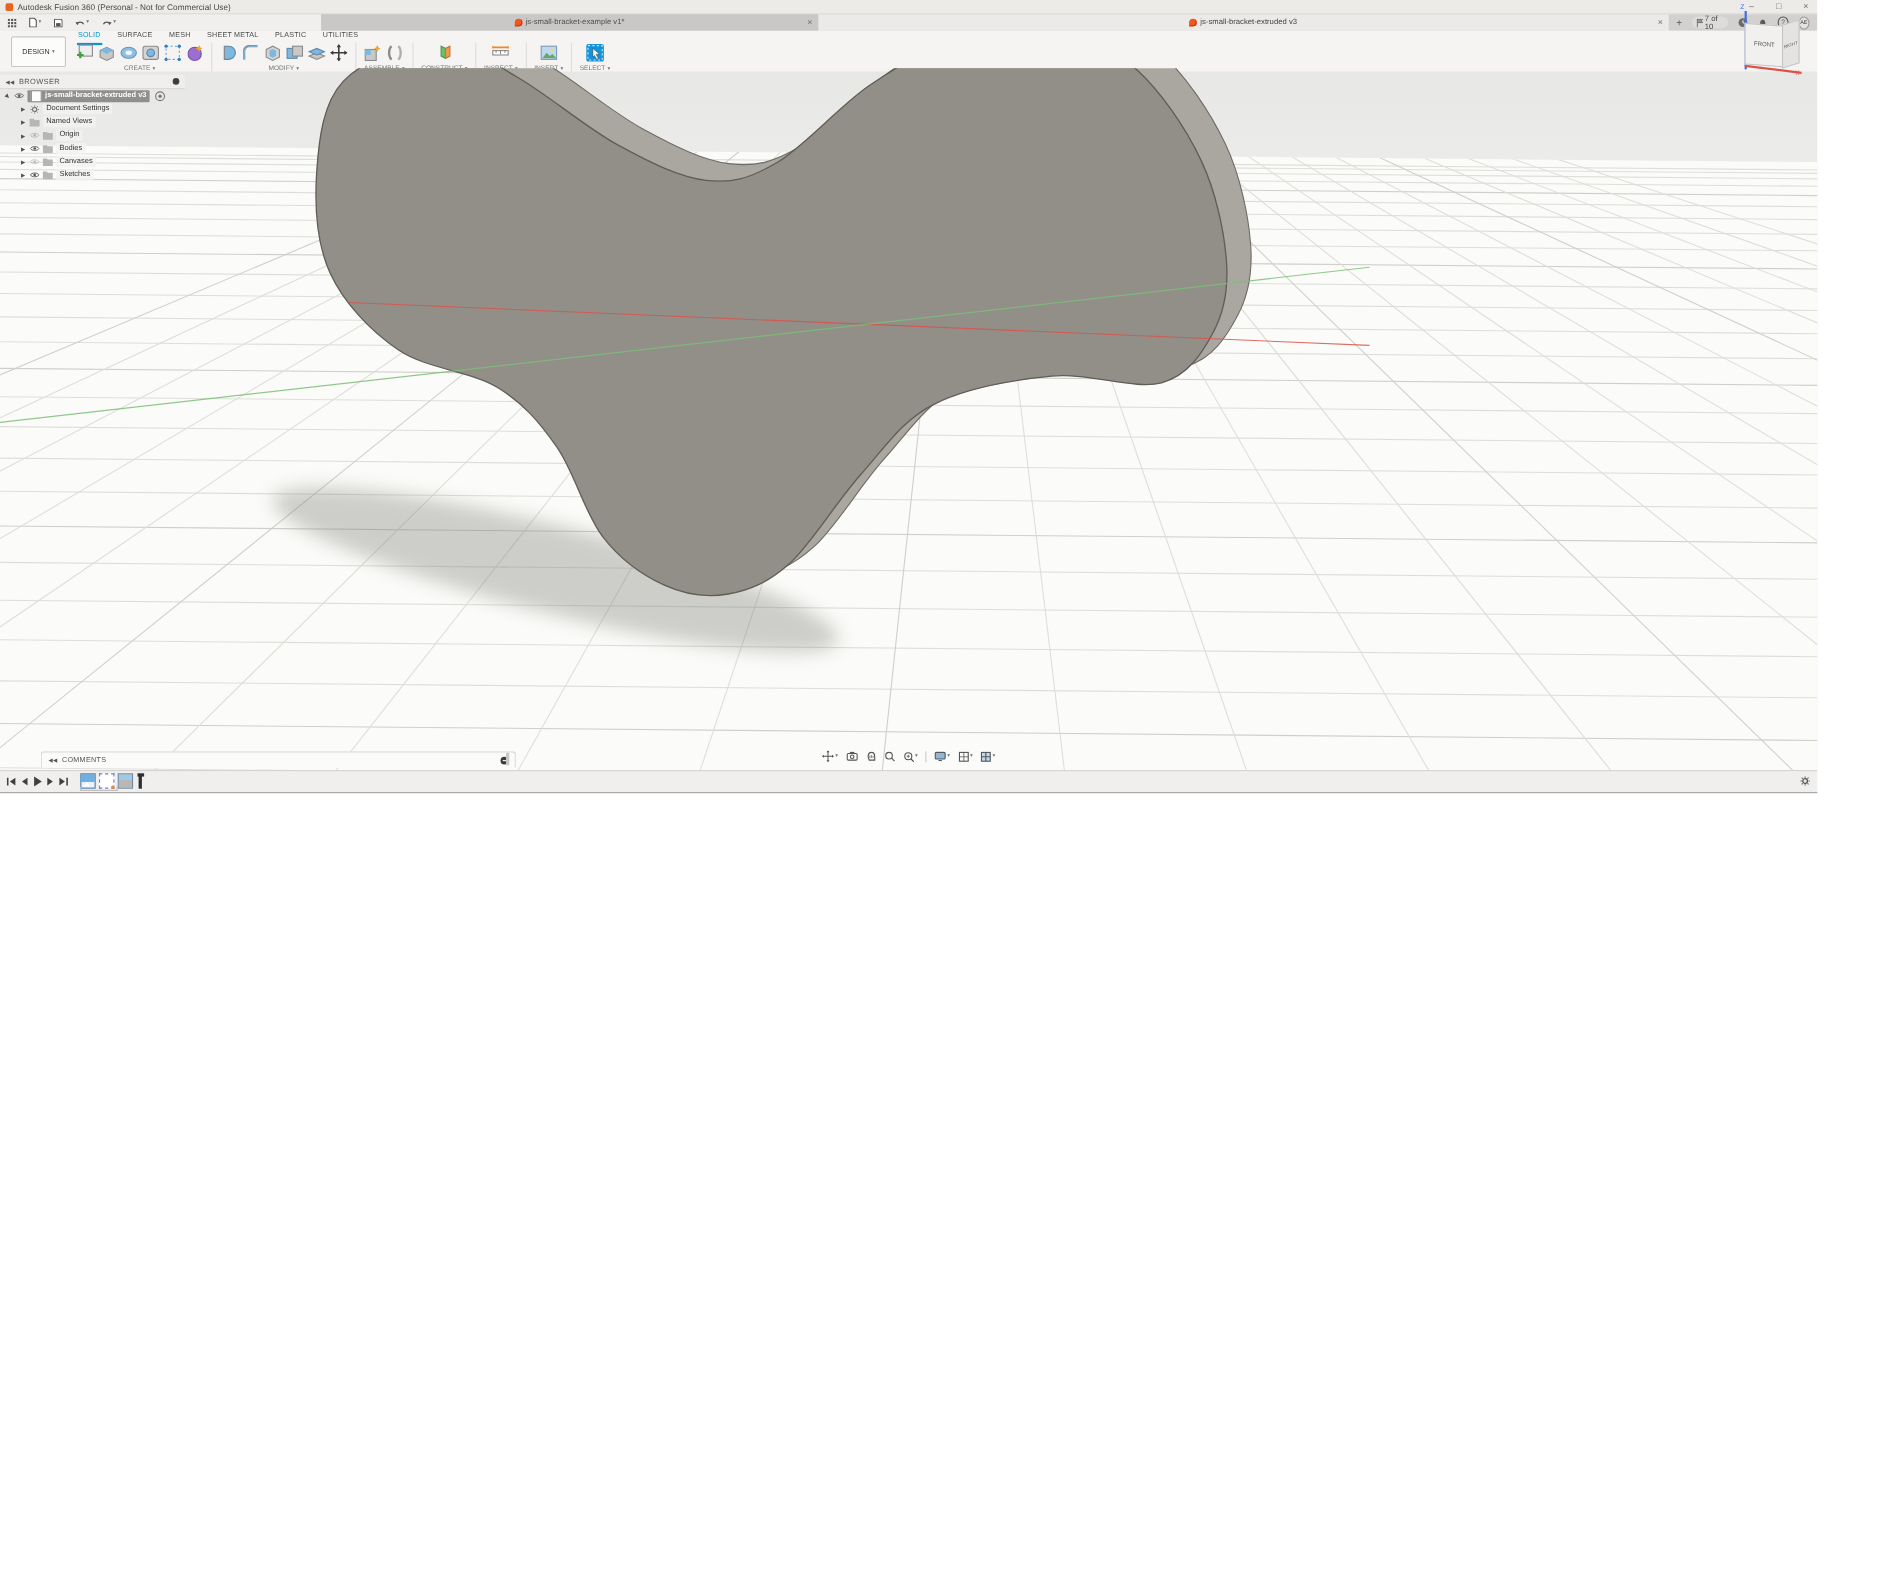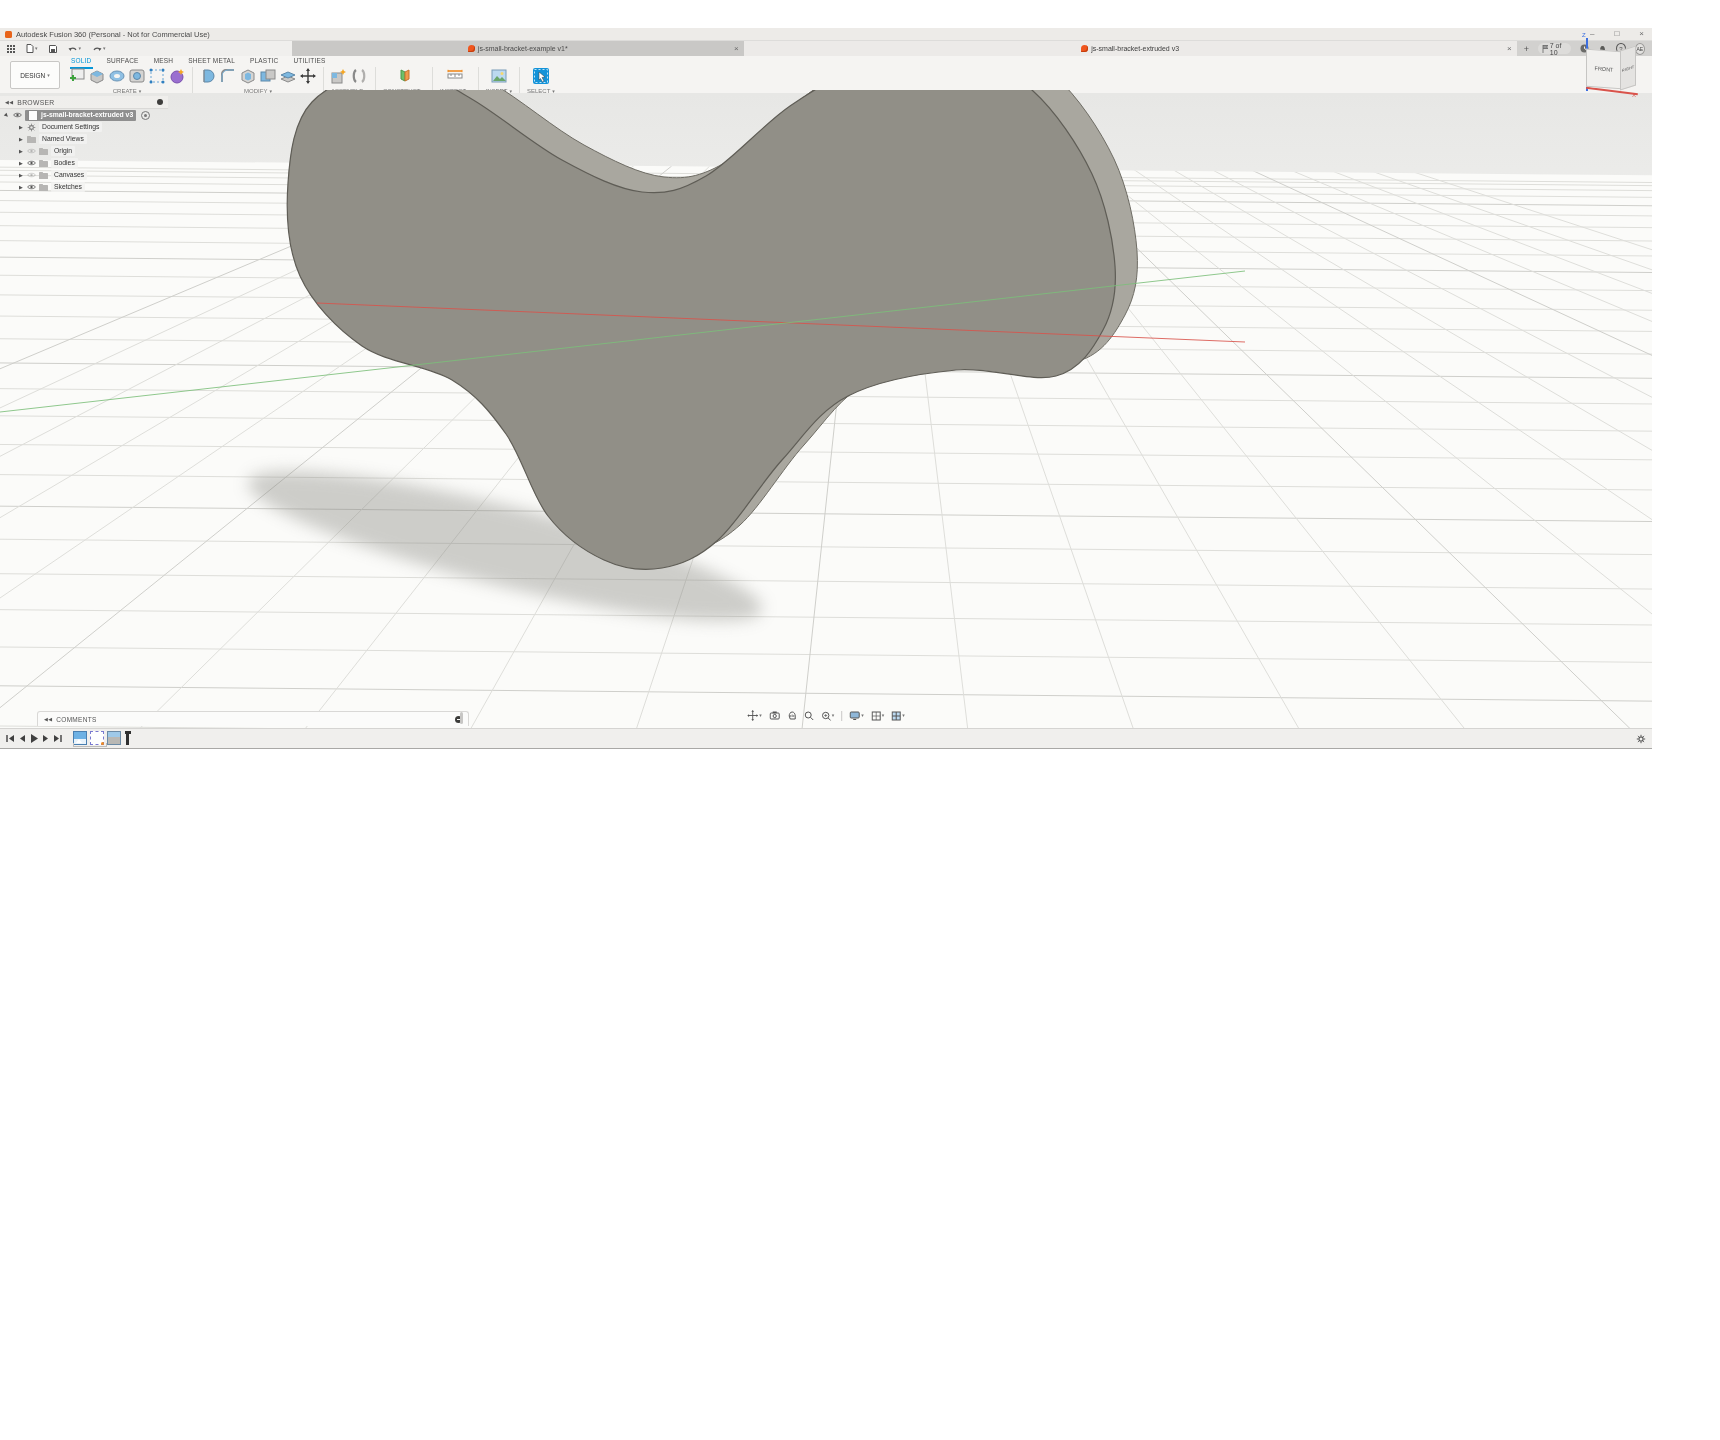--- a/index.html
+++ b/index.html
@@ -1,17 +1,17 @@
 <!DOCTYPE html>
 <html><head>
 <meta charset="utf-8">
 <style>
   html,body{margin:0;padding:0;width:1720px;height:1440px;overflow:hidden;
     font-family:"Liberation Sans",sans-serif;background:#fff;-webkit-font-smoothing:antialiased;}
-  .window{position:absolute;left:0;width:1652px;height:720px;background:#f5f4f2;overflow:hidden;border-bottom:1px solid #a9a8a6;margin-top:28px;}
+  .window{position:absolute;left:0;width:1652px;height:720px;background:#f5f4f2;overflow:hidden;border-bottom:1px solid #a9a8a6;}
   #win1{top:0}#win2{top:720}
 
   
   .titlebar{position:relative;height:12px;background:#edebe8;display:flex;align-items:center;font-size:7.5px;color:#4a4a4a;border-bottom:1px solid #dddcda;}
   .app-logo{width:7px;height:7px;background:#e8641b;border-radius:1.5px;margin:0 4px 0 5px;flex:none}
   .win-controls{position:absolute;right:8px;top:0;display:flex;gap:20px;font-size:8px;color:#6a6a6a;line-height:12px}
   .win-controls span{cursor:default}
 
   
   .tabbar{position:relative;height:15px;background:#d2d1cf;display:flex;align-items:stretch;}

